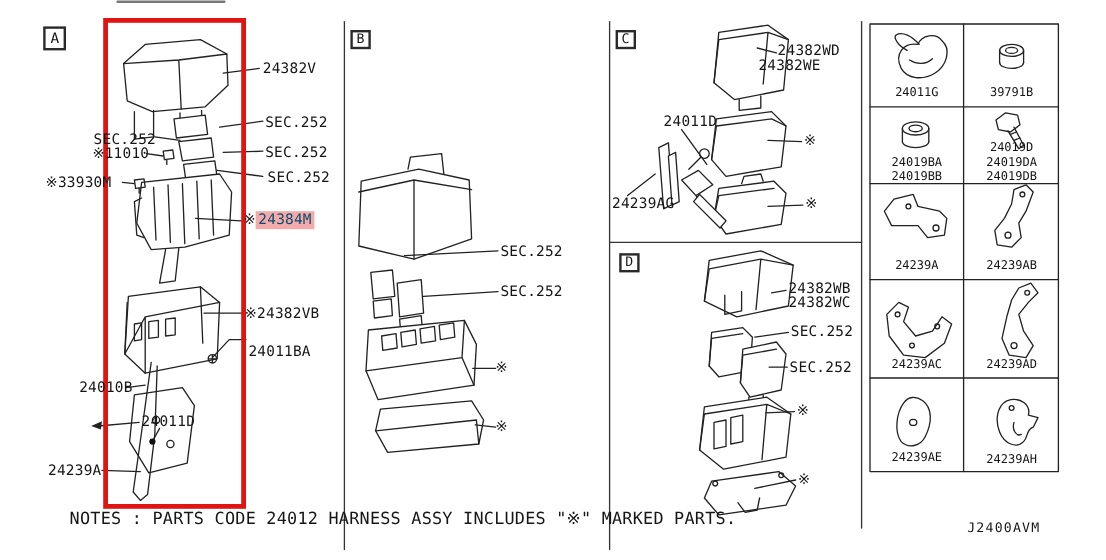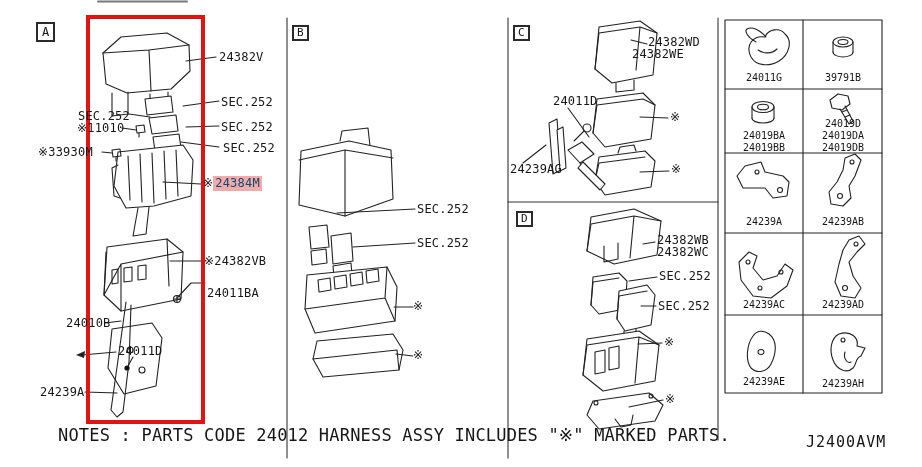--- a/index.html
+++ b/index.html
@@ -8,22 +8,22 @@
   svg.art{position:absolute;left:0;top:0;}
   svg.art *{vector-effect:non-scaling-stroke;}
   .lbl{position:absolute;font-size:12px;line-height:12px;white-space:nowrap;letter-spacing:0.2px;color:#161616;}
   .mark{font-family:"DejaVu Sans",sans-serif;}
   .hl{background:#f2abab;color:#0c4a6e;padding:0 2px 1px 2px;}
   .tag{position:absolute;border:2px solid #2a2a2a;background:#fff;font-size:12px;line-height:14px;
        padding:1px 4px;color:#161616;}
   .red-frame{position:absolute;left:86px;top:15px;width:119px;height:409px;
              border:4px solid #e11414;box-sizing:border-box;background:transparent;}
   .tnum{position:absolute;font-size:10px;line-height:12px;transform:translateX(-50%);text-align:center;white-space:nowrap;}
-  .notes{position:absolute;left:58px;top:425px;font-size:17px;letter-spacing:0.2px;white-space:nowrap;}
-  .diagcode{position:absolute;left:806px;top:433px;font-size:15px;letter-spacing:1px;}
+  .notes{position:absolute;left:58px;top:425px;font-size:14px;letter-spacing:0.2px;white-space:nowrap;}
+  .diagcode{position:absolute;left:806px;top:433px;font-size:11px;letter-spacing:1px;}
 </style>
 </head>
 <body>
 
 <div class="stage">
 
   <svg class="art" width="922" height="467" viewBox="0 0 922 467" fill="none" stroke="#222" stroke-width="1.1" stroke-linejoin="round" stroke-linecap="round">
 
     <line x1="98" y1="1.5" x2="187" y2="1.5" stroke="#777" stroke-width="2"></line>
 

